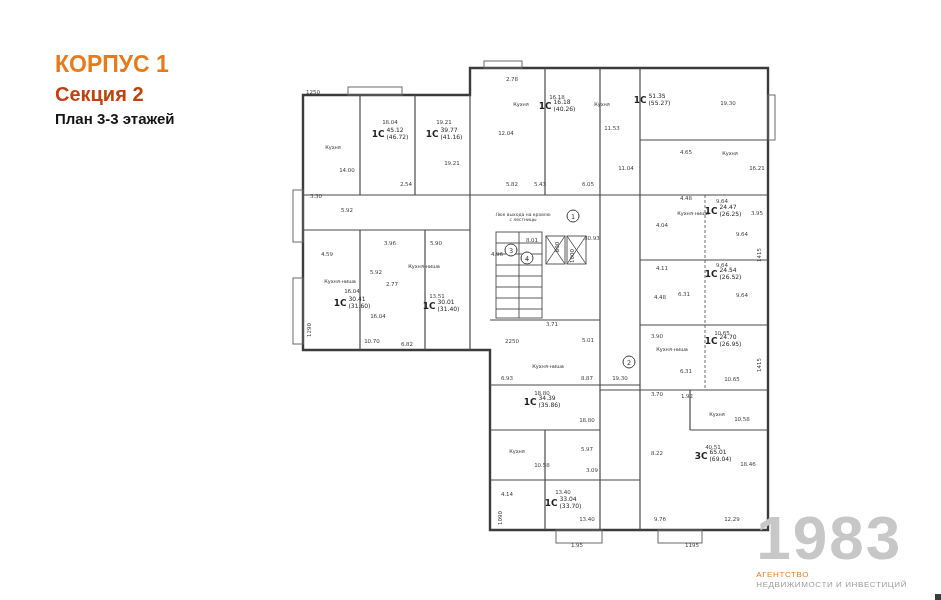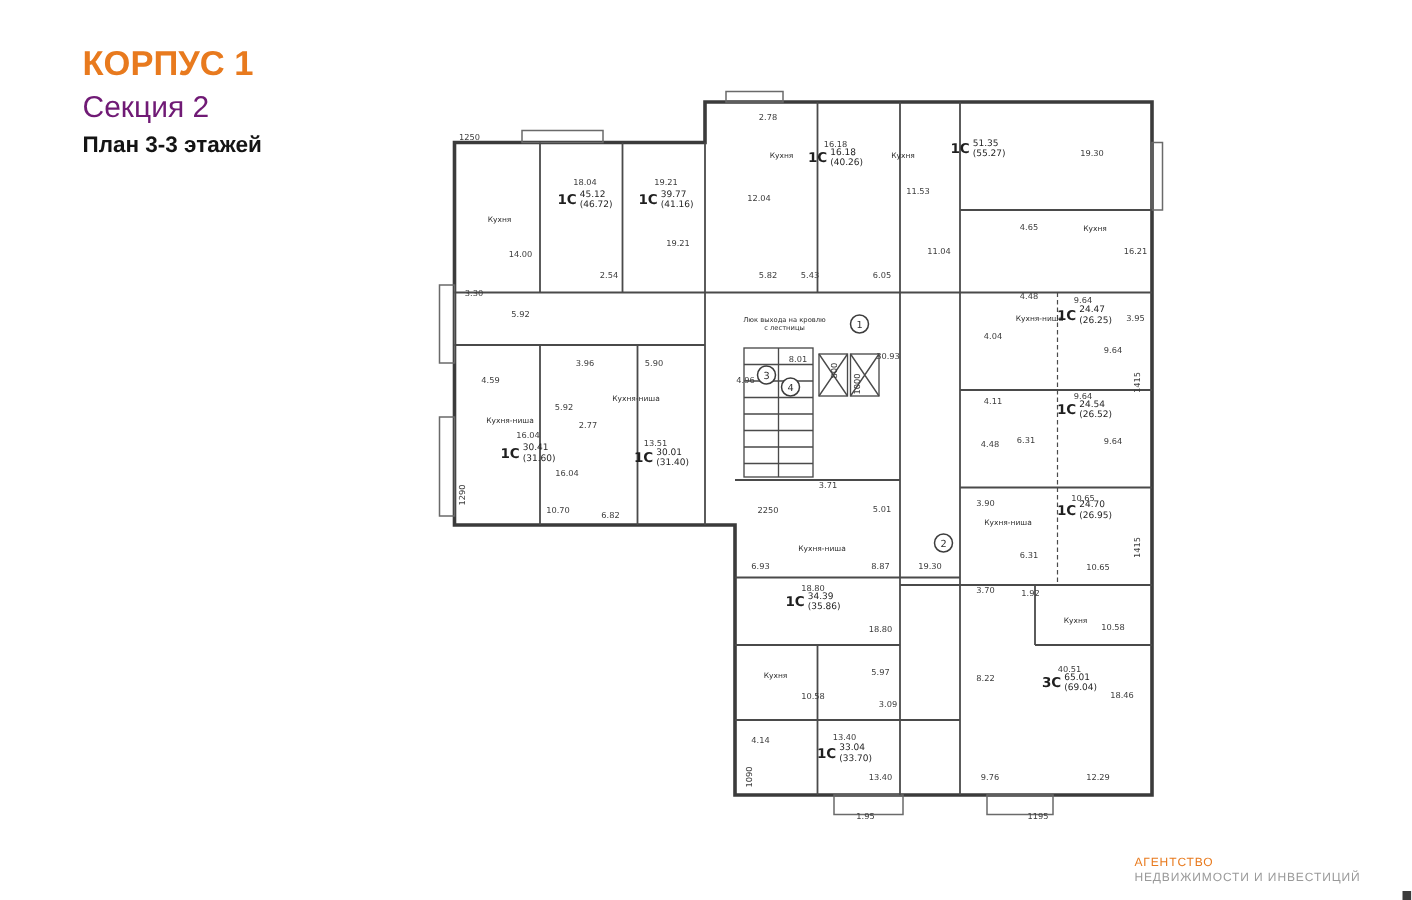--- a/index.html
+++ b/index.html
@@ -1,21 +1,21 @@
 <!DOCTYPE html>
 <html><head>
 <meta charset="utf-8">
 <style>
   html,body{margin:0;padding:0;background:#fff;}
   .page{position:relative;width:941px;height:600px;background:#ffffff;overflow:hidden;
         font-family:"DejaVu Sans",sans-serif;}
   
-  .title-block{position:absolute;left:55px;top:28px;line-height:1.25;}
+  .title-block{position:absolute;left:55px;top:50px;line-height:1.25;}
   .title-corpus{color:#e87a1e;font-size:23px;font-weight:bold;font-family:"Liberation Sans",sans-serif;}
-  .title-section{color:#701a75;font-size:20px;font-weight:normal;margin-top:3px;font-family:"Liberation Sans",sans-serif;}
+  .title-section{color:#c2410c;font-size:20px;font-weight:bold;margin-top:3px;font-family:"Liberation Sans",sans-serif;}
   .title-floors{color:#141414;font-size:15px;font-weight:bold;margin-top:3px;font-family:"Liberation Sans",sans-serif;}
   
   #plan{position:absolute;left:0;top:0;width:941px;height:600px;}
   .plan-svg{position:absolute;left:0;top:0;}
   .dim{position:absolute;transform:translate(-50%,-50%);font-size:5.5px;color:#3c3c3c;white-space:nowrap;}
   .dim.rot{transform:translate(-50%,-50%) rotate(-90deg);}
   .room{position:absolute;transform:translate(-50%,-50%);font-size:5px;color:#2e2e2e;white-space:nowrap;}
   .note{position:absolute;transform:translate(-50%,-50%);font-size:4.5px;color:#2e2e2e;text-align:center;line-height:1.15;}
   .apt{position:absolute;transform:translate(-50%,-50%);display:flex;align-items:center;gap:2px;white-space:nowrap;}
   .apt-type{font-size:9px;font-weight:bold;color:#1f1f1f;}
@@ -269,20 +269,21 @@
           <span>(69.04)</span>
         </span>
       </div>
       <div class="marker" style="left: 573px; top: 216px;">1</div>
       <div class="marker" style="left: 629px; top: 362px;">2</div>
       <div class="marker" style="left: 511px; top: 250px;">3</div>
       <div class="marker" style="left: 527px; top: 258px;">4</div>
     </div>
 
   <div class="logo">
+    <div class="logo-year">1983</div>
     <div class="logo-sub">
       <span class="logo-sub-1">АГЕНТСТВО</span>
       <span class="logo-sub-2">НЕДВИЖИМОСТИ И ИНВЕСТИЦИЙ</span>
     </div>
   </div>
 
   <div class="corner-mark"></div>
 </div>
 
 </body></html>

